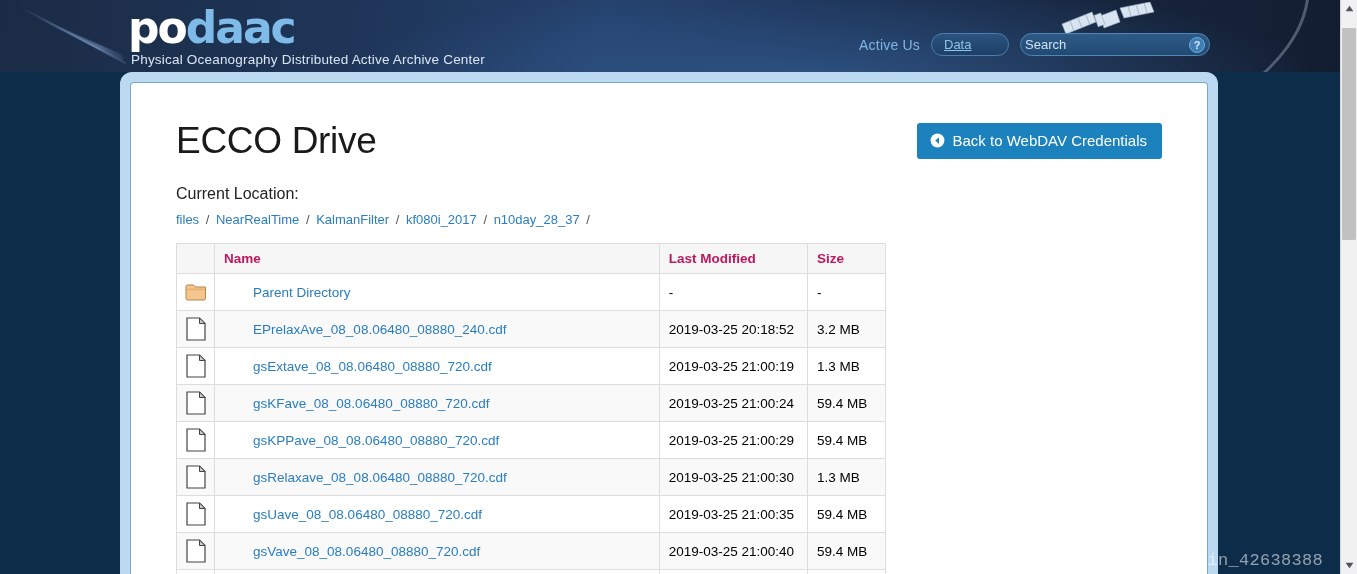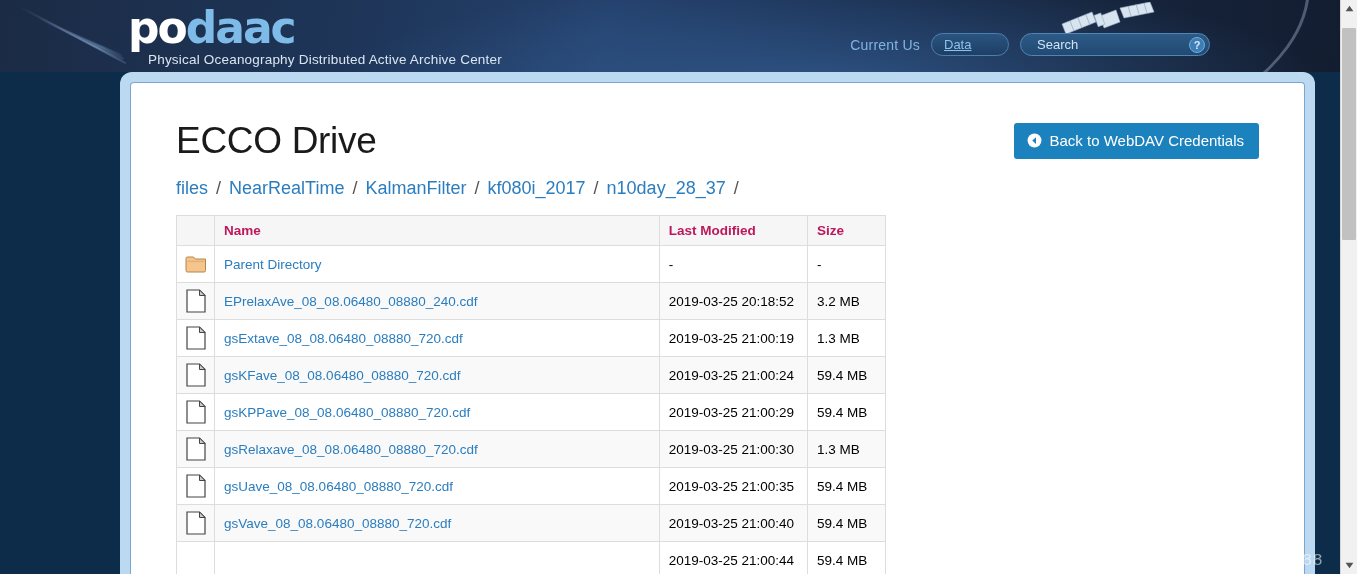--- a/index.html
+++ b/index.html
@@ -100,21 +100,21 @@
     width: 190px; height: 23px;
     border-radius: 12px;
     background: linear-gradient(180deg, #2d5a86 0%, #214a73 100%);
     border: 1px solid #4f86b7;
     display: flex; align-items: center;
   }
   #search-input {
     border: 0; background: transparent; outline: none;
     color: #cfe3f5; font-size: 13px;
     font-family: "Liberation Sans", sans-serif;
-    padding-left: 16px; width: 150px; height: 21px;
+    padding-left: 4px; width: 150px; height: 21px;
   }
   #search-input::placeholder { color: #cfe3f5; opacity: 1; }
   #help-icon {
     position: absolute; right: 4px; top: 3px;
     width: 16px; height: 16px; border-radius: 50%;
     background: #3f7eb5; border: 1px solid #74abdb;
     color: #d7e9f8; font-size: 11px; font-weight: bold;
     display: flex; align-items: center; justify-content: center;
     line-height: 1;
   }
@@ -123,28 +123,28 @@
   #logo-block { position: absolute; left: 128px; top: 2px; z-index: 5; }
   #logo-word {
     font-family: "DejaVu Sans", sans-serif;
     font-size: 44px; font-weight: bold; letter-spacing: -2px;
     line-height: 52px;
   }
   #logo-po { color: #ffffff; }
   #logo-daac { color: #7fbbe8; }
   #logo-tagline {
     color: #d9e6f2; font-size: 13.5px; letter-spacing: .2px;
-    margin-top: -2px; margin-left: 20px;
+    margin-top: -2px; margin-left: 3px;
   }
 
   
   #content-card {
     position: absolute;
     left: 120px; top: 72px;
-    width: 1195px; height: 502px;
+    width: 1098px; height: 502px;
     background: #bcd9f2;
     border-radius: 12px 12px 0 0;
     padding: 10px 10px 0 10px;
   }
   #card-inner {
     width: 100%; height: 100%;
     background: #ffffff;
     border: 1px solid #7ba7cf;
     border-bottom: 0;
     border-radius: 4px 4px 0 0;
@@ -171,21 +171,21 @@
     display: inline-flex; align-items: center; gap: 7px;
     cursor: pointer; white-space: nowrap;
   }
   #back-arrow-icon { display: inline-block; width: 15px; height: 15px; }
 
   
   #current-location-label {
     font-size: 16px; color: #222; margin-top: 16px;
   }
   #breadcrumb {
-    font-size: 18px; color: #2a7dbf; margin-top: 9px;
+    font-size: 13px; color: #2a7dbf; margin-top: 9px;
     white-space: nowrap;
   }
   #breadcrumb a { color: #2a7dbf; text-decoration: none; cursor: pointer; }
   #breadcrumb .sep { color: #555; margin: 0 3px; }
 
   
   #file-table {
     margin-top: 16px;
     width: 710px;
     border-collapse: collapse;
@@ -206,21 +206,21 @@
     font-weight: bold;
     color: #be185d;
     height: 30px;
   }
   #file-table tbody tr:nth-child(even) { background: #f9f9f9; }
   #file-table tbody tr:nth-child(odd)  { background: #ffffff; }
   .col-icon { width: 38px; padding: 0 !important; text-align: center !important; }
   .col-name { width: 444px; }
   .col-mod  { width: 148px; }
   .col-size { width: 78px; }
-  .file-link { color: #2a7dbf; text-decoration: none; cursor: pointer; }
+  .file-link { color: #2a7dbf; text-decoration: none; cursor: pointer; margin-left: 29px; }
   .icon-cell-inner { display: flex; align-items: center; justify-content: center; height: 36px; }
 
   
   #watermark {
     position: absolute;
     right: 17px; bottom: 4px;
     font-size: 17px;
     color: rgba(255,255,255,0.55);
     letter-spacing: .3px;
     white-space: nowrap;
@@ -283,21 +283,21 @@
         <line x1="86" y1="1" x2="89" y2="11"></line>
       </g>
     </svg>
 
     <div id="logo-block">
       <div id="logo-word"><span id="logo-po">po</span><span id="logo-daac">daac</span></div>
       <div id="logo-tagline">Physical Oceanography Distributed Active Archive Center</div>
     </div>
 
     <div id="header-nav">
-      <span id="follow-us">Current Us</span>
+      <span id="follow-us">Active Us</span>
       <div id="data-pill">Data</div>
       <div id="search-wrap">
         <input id="search-input" type="text" placeholder="Search" style="">
         <div id="help-icon">?</div>
       </div>
     </div>
   </div>
 
   <div id="content-card">
     <div id="card-inner">
@@ -306,20 +306,21 @@
         <h1 id="page-title">ECCO Drive</h1>
         <button id="back-button">
           <svg id="back-arrow-icon" viewBox="0 0 16 16">
             <circle cx="8" cy="8" r="7.4" fill="#ffffff"></circle>
             <path d="M9.6 4.4 L5.6 8 L9.6 11.6 Z" fill="#1c82be"></path>
           </svg>
           <span>Back to WebDAV Credentials</span>
         </button>
       </div>
 
+      <div id="current-location-label">Current Location:</div>
 
       <div id="breadcrumb"><a>files</a><span class="sep"> / </span><a>NearRealTime</a><span class="sep"> / </span><a>KalmanFilter</a><span class="sep"> / </span><a>kf080i_2017</a><span class="sep"> / </span><a>n10day_28_37</a><span class="sep"> / </span></div>
 
       <table id="file-table">
         <colgroup>
           <col class="col-icon">
             <col class="col-name">
             <col class="col-mod">
             <col class="col-size">
         </colgroup>

